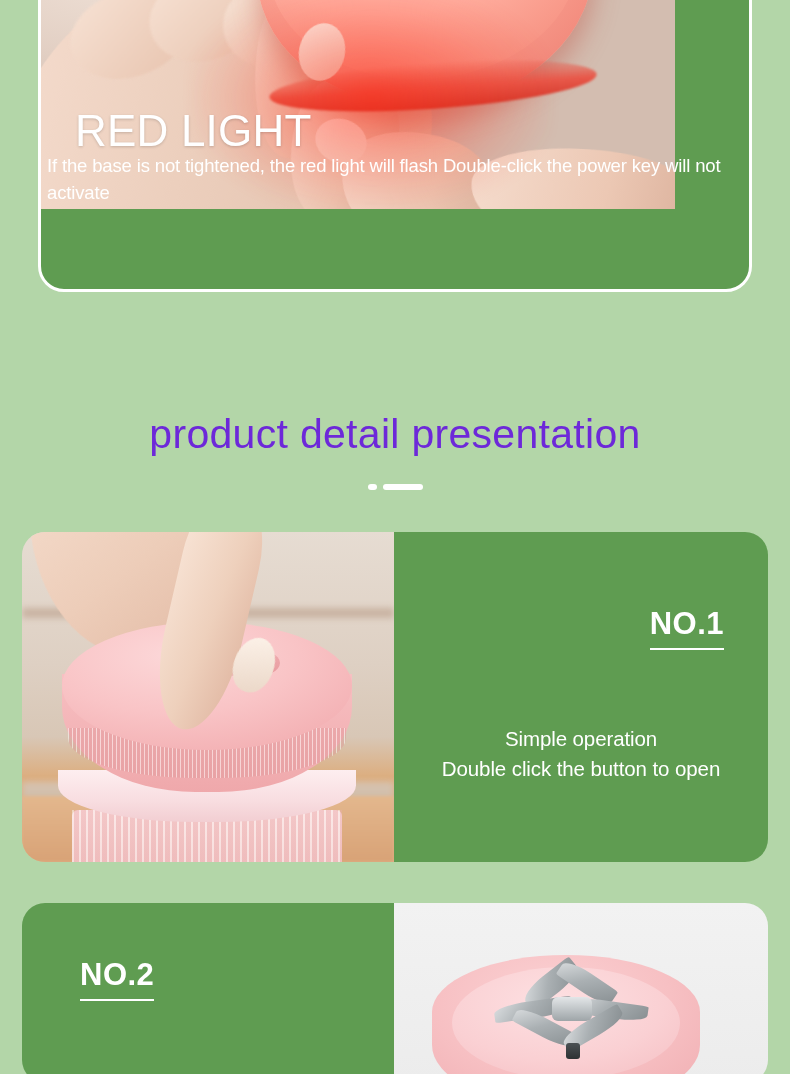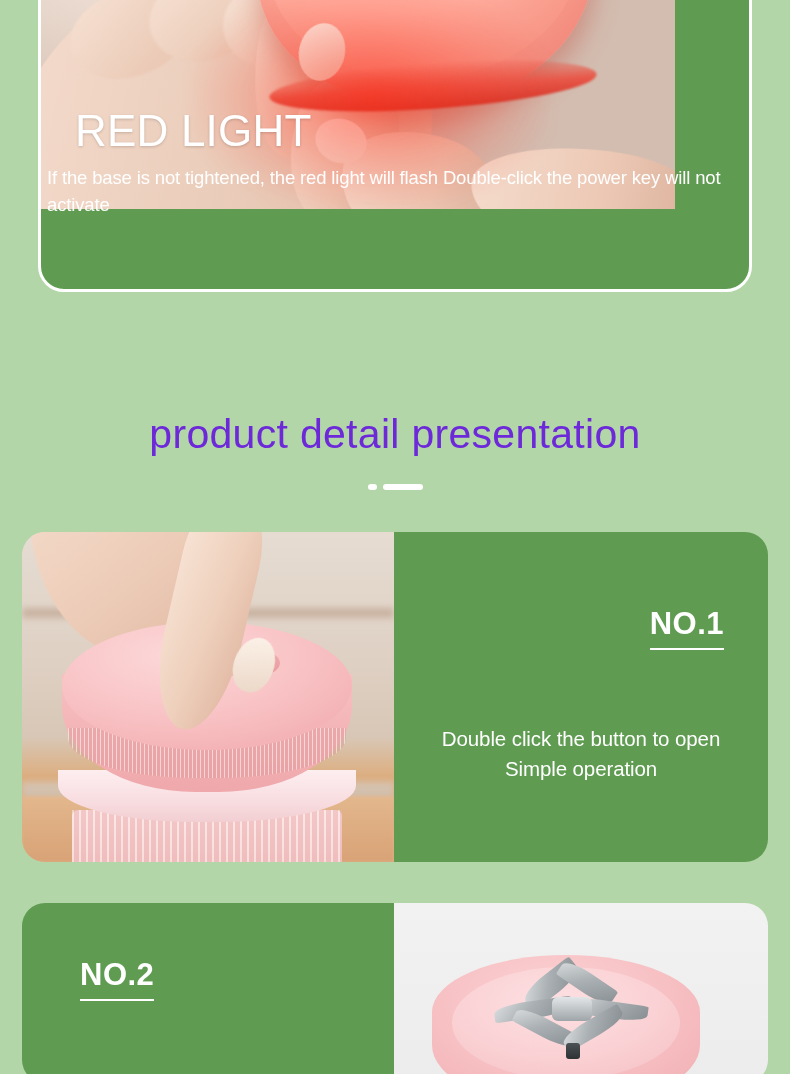--- a/index.html
+++ b/index.html
@@ -129,21 +129,21 @@
     font-weight:400;
     color:#ffffff;
     letter-spacing:.2px;
     line-height:1;
     white-space:nowrap;
     text-shadow:0 1px 3px rgba(0,0,0,.18);
     margin-left:28px;
   }
   .redlight-desc{
     position:absolute;
-    left:6px; top:52px;
+    left:6px; top:40px;
     width:704px;
     font-size:18.5px;
     color:#ffffff;
     line-height:1.45;
     letter-spacing:-0.15px;
   }
 
   
   .section-title{
     position:absolute;
@@ -426,22 +426,22 @@
     <div class="p1-lid"></div>
     <div class="p1-btn-well"></div>
     <div class="p1-finger"></div>
     <div class="p1-nail"></div>
   </div>
 
   <div class="pane-green">
     <div class="no-label no-label-1">NO.1</div>
 
     <div class="feature-lines">
+      <div>Simple operation</div>
       <div>Double click the button to open</div>
-      <div>Simple operation</div>
     </div>
   </div>
 </div>
 
 <div class="card card-2">
 
   <div class="pane-green" style="flex:none;width:372px;">
     <div class="no-label no-label-2">NO.2</div>
   </div>
 

